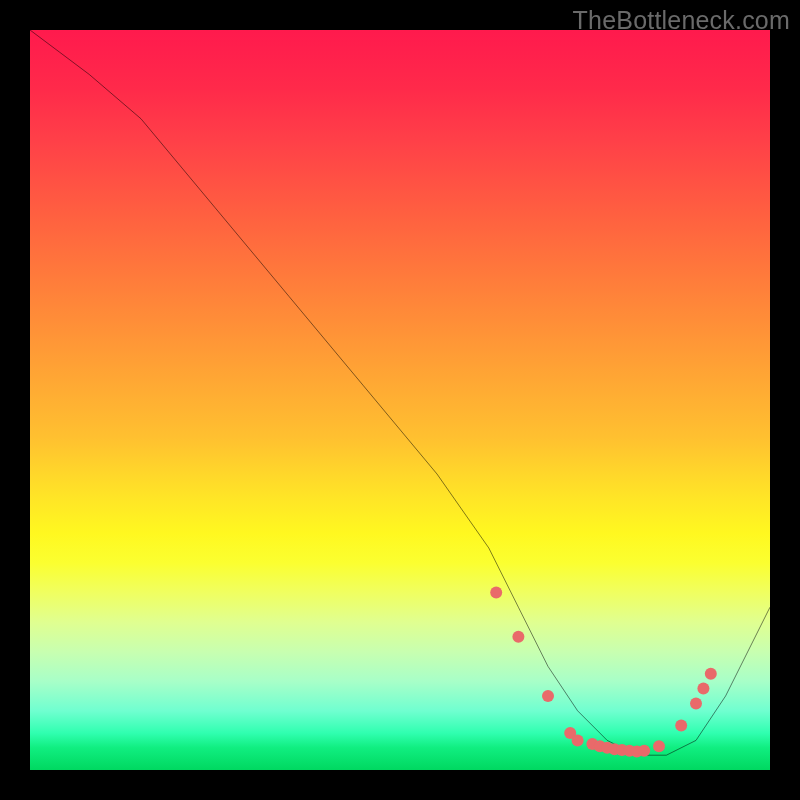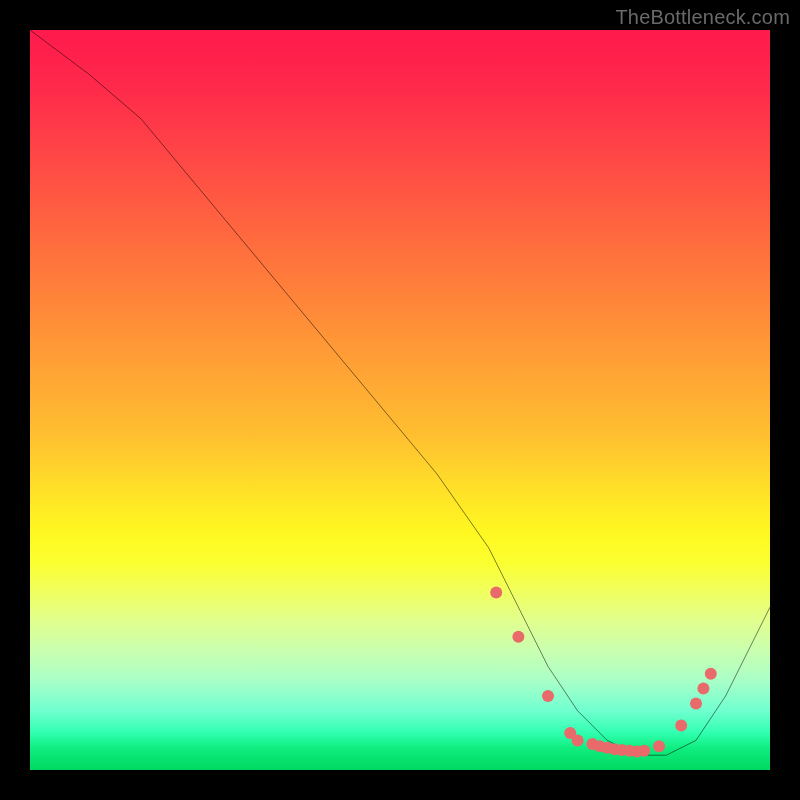--- a/index.html
+++ b/index.html
@@ -15,21 +15,21 @@
     position: relative;
     width: 800px;
     height: 800px;
     background: #000;
   }
   .watermark {
     position: absolute;
     top: 6px;
     right: 10px;
     color: #6a6a6a;
-    font-size: 20px;
+    font-size: 25px;
     font-weight: 400;
     letter-spacing: 0.2px;
     z-index: 20;
   }
   .plot-area {
     position: absolute;
     left: 30px;
     top: 30px;
     width: 740px;
     height: 740px;

